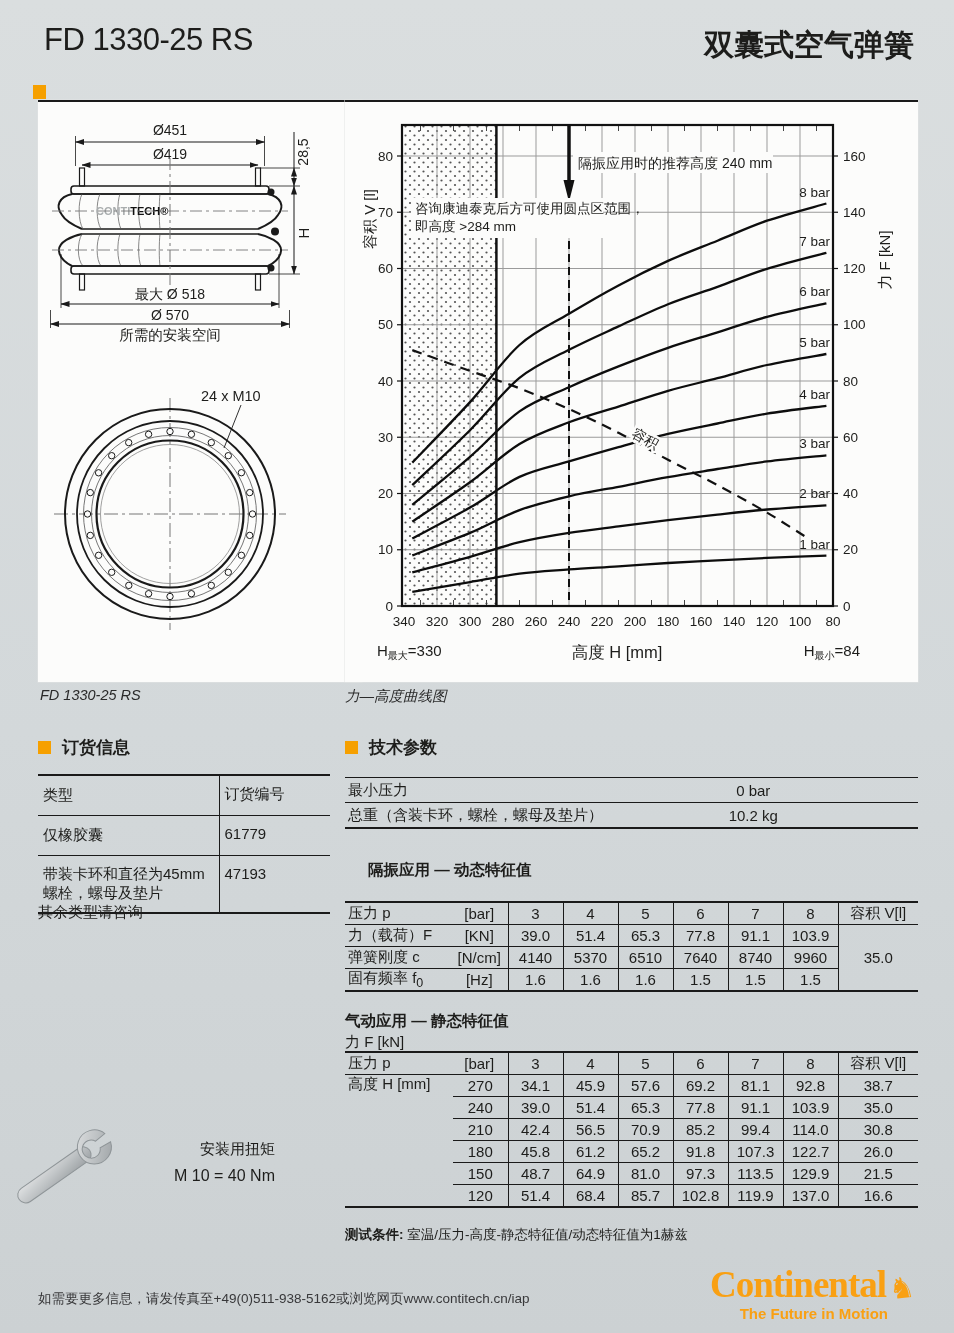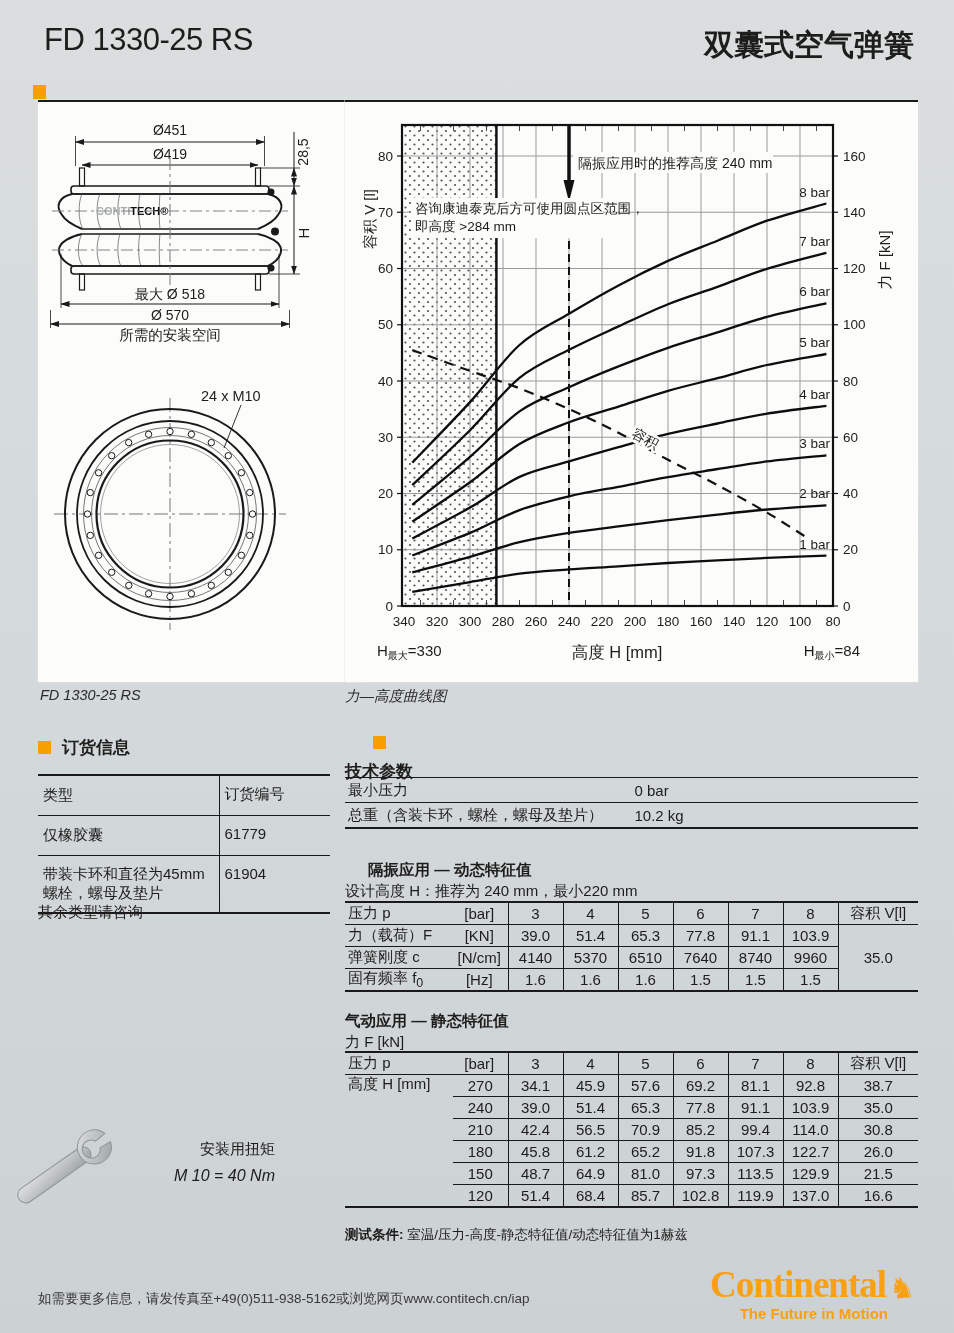--- a/index.html
+++ b/index.html
@@ -21,39 +21,39 @@
   .otable{width:292px;}
   .otable td{border-bottom:1.5px solid #1a1a1a;padding:9px 5px;white-space:normal;}
   .otable tr:first-child td{border-top:2px solid #1a1a1a;}
   .otable tr:last-child td{border-bottom:2.5px solid #1a1a1a;}
   .otable .c2{border-left:1.5px solid #1a1a1a;vertical-align:top;}
   
   .ttable{width:573px;}
   .ttable td{border-bottom:1.5px solid #1a1a1a;height:24px;}
   .ttable tr:first-child td{border-top:1.5px solid #1a1a1a;}
   .ttable tr:last-child td{border-bottom:2.5px solid #1a1a1a;}
-  .ttable .val{text-align:left;padding-right:46px;}
+  .ttable .val{text-align:center;padding-right:46px;}
   
   .vtable{width:573px;}
   .vtable td{border-bottom:1.5px solid #1a1a1a;text-align:center;}
   .vtable tr:first-child td{border-top:2px solid #1a1a1a;}
   .vtable .lab{text-align:left;}
   .vtable .unit{text-align:center;padding-right:5px;}
   .vtable .v,.vtable .vol{border-left:1.5px solid #1a1a1a;}
   .vtable tr.last td{border-bottom:2.5px solid #1a1a1a;}
   .vtable .volspan{vertical-align:middle;border-bottom:2.5px solid #1a1a1a;}
   .vtable .slab{text-align:left;vertical-align:top;border-bottom:2.5px solid #1a1a1a;}
   .blocktitle{font-weight:bold;font-size:15.5px;}
   .blocksub{font-size:15px;}
   .note{font-size:15px;}
   .testline{font-size:13.5px;}
   .testline b{font-weight:bold;}
   .torquebox{width:170px;text-align:right;}
   .torquebox .tl{font-size:15px;margin-bottom:8px;}
-  .torquebox .tv{font-size:16px;font-style:italic;}
+  .torquebox .tv{font-size:16px;}
   .footer-contact{font-size:13.5px;color:#38383a;}
   .logo-word{font-family:"Liberation Serif","DejaVu Serif",serif;font-weight:700;font-size:37px;
              color:#F9A013;letter-spacing:-1px;line-height:1;display:flex;align-items:flex-end;}
   .logo-horse{font-family:"DejaVu Sans",sans-serif;font-size:29px;line-height:1;margin-left:3px;
               transform:rotate(-6deg);}
   .logo-tag{color:#F9A013;font-weight:bold;font-size:15px;text-align:right;padding-right:26px;margin-top:2px;}
   svg text{font-family:"Liberation Sans",sans-serif;fill:#1d1d1b;}
 </style>
 </head>
 <body>
@@ -331,62 +331,61 @@
       </svg>
   </div>
 
   <div class="abs caption" style="left:40px;top:687px;">FD 1330-25 RS</div>
   <div class="abs caption" style="left:345px;top:687px;">力—高度曲线图</div>
 
   <div class="abs sec" style="left:38px;top:736px;">
     <div class="sq"></div>
     <div class="t">订货信息</div>
   </div>
-  <div class="abs sec" style="left:345px;top:736px;flex-direction:column;">
+  <div class="abs sec" style="left:345px;top:736px;">
     <div class="sq"></div>
     <div class="t">技术参数</div>
   </div>
 
   <table class="otable abs" style="left:38px;top:774px;">
     <colgroup>
         <col style="width:181px">
         <col style="width:111px">
       </colgroup>
     <tbody>
         <tr>
       <td>类型</td>
       <td class="c2">订货编号</td>
     </tr>
     <tr>
       <td>仅橡胶囊</td>
       <td class="c2">61779</td>
     </tr>
     <tr>
       <td>带装卡环和直径为45mm螺栓，螺母及垫片</td>
-      <td class="c2">61904</td>
+      <td class="c2">47193</td>
     </tr>
   </tbody>
     </table>
   <div class="abs note" style="left:38px;top:903px;">其余类型请咨询</div>
 
   <table class="ttable abs" style="left:345px;top:777px;">
     <tbody>
         <tr>
           <td>最小压力</td>
           <td class="val">0 bar</td>
         </tr>
     <tr>
           <td>总重（含装卡环，螺栓，螺母及垫片）</td>
           <td class="val">10.2 kg</td>
         </tr>
   </tbody>
     </table>
 
   <div class="abs blocktitle" style="left:345px;top:860px;padding-left:23px;">隔振应用 — 动态特征值</div>
-  <div class="abs blocksub" style="left:345px;top:882px;">设计高度 H：推荐为 240 mm，最小220 mm</div>
   <table class="vtable abs" style="left:345px;top:901px;">
     <colgroup>
         <col style="width:108px">
         <col style="width:55px">
         <col style="width:55px">
         <col style="width:55px">
         <col style="width:55px">
         <col style="width:55px">
         <col style="width:55px">
         <col style="width:55px">

